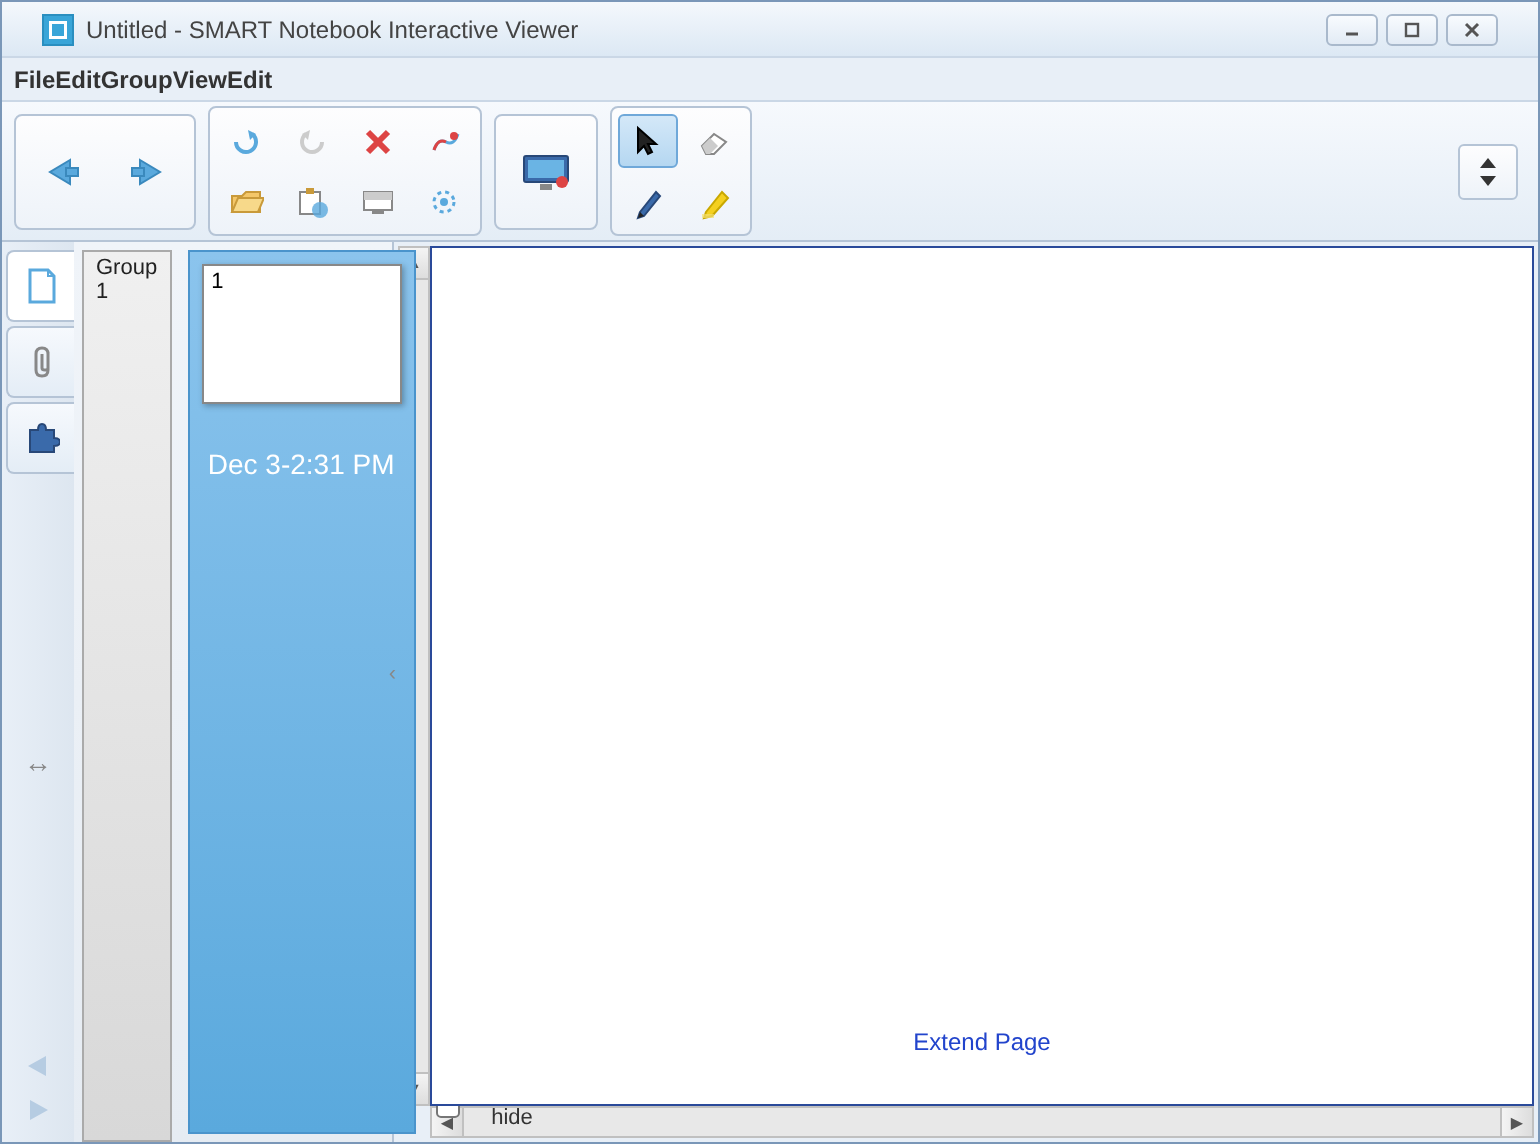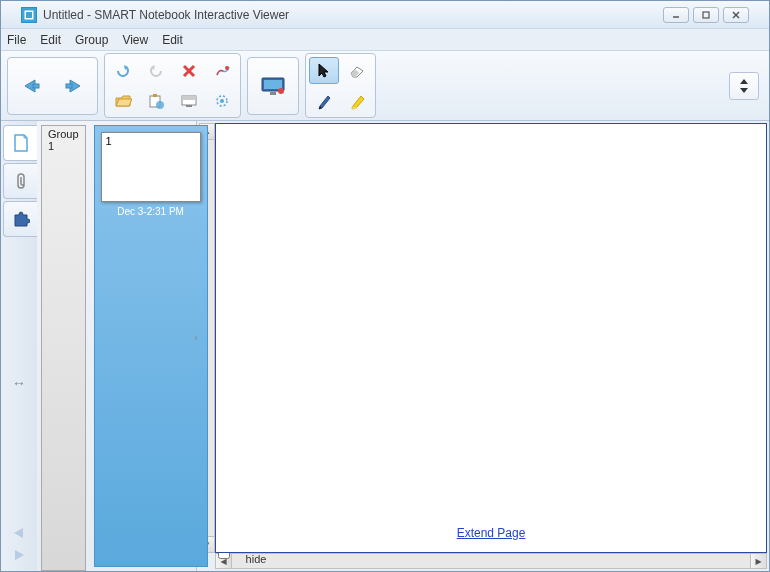--- a/index.html
+++ b/index.html
@@ -44,23 +44,23 @@
   border-radius: 3px;
   display: flex; align-items: center; justify-content: center;
   font-size: 10px; color: #555;
   cursor: pointer;
 }
 .menubar {
   height: 22px;
   display: flex;
   align-items: center;
   padding: 0 6px;
-  gap: 14px;
   background: #e8eff7;
   border-bottom: 1px solid #cad7e6;
+  font-weight: bold;
 }
 .menubar span { color: #333; cursor: pointer; }
 .toolbar {
   height: 70px;
   background: linear-gradient(to bottom, #f6f9fd, #e4edf6);
   border-bottom: 1px solid #b5c4d6;
   display: flex;
   align-items: center;
   padding: 4px 6px;
   gap: 6px;
@@ -181,22 +181,22 @@
   background: #fff;
   border: 1px solid #888;
   box-shadow: 1px 1px 3px rgba(0,0,0,0.3);
   position: relative;
 }
 .thumb-num {
   position: absolute; top: 2px; left: 4px;
   font-size: 11px; color: #000;
 }
 .thumb-label {
-  margin-top: 4px;
-  font-size: 10px;
+  margin-top: 22px;
+  font-size: 14px;
   color: #fff;
 }
 .panel-collapse {
   position: absolute;
   right: -2px;
   top: 210px;
   font-size: 11px;
   color: #888;
   cursor: pointer;
 }
@@ -241,25 +241,24 @@
 .scroll-btn:last-child { border-bottom: none; border-top: 1px solid #c0c0c0; }
 .scroll-track { flex: 1; }
 .canvas {
   flex: 1;
   background: #fff;
   border: 1px solid #2a4a9a;
   position: relative;
 }
 .extend-link {
   position: absolute;
-  bottom: 12px;
+  bottom: 24px;
   left: 50%;
   transform: translateX(-50%);
   color: #2244cc;
-  text-decoration: underline;
   font-size: 12px;
   cursor: pointer;
 }
 .hscrollbar {
   height: 16px;
   background: #e8e8e8;
   border: 1px solid #c0c0c0;
   margin-left: 16px;
   display: flex;
 }

